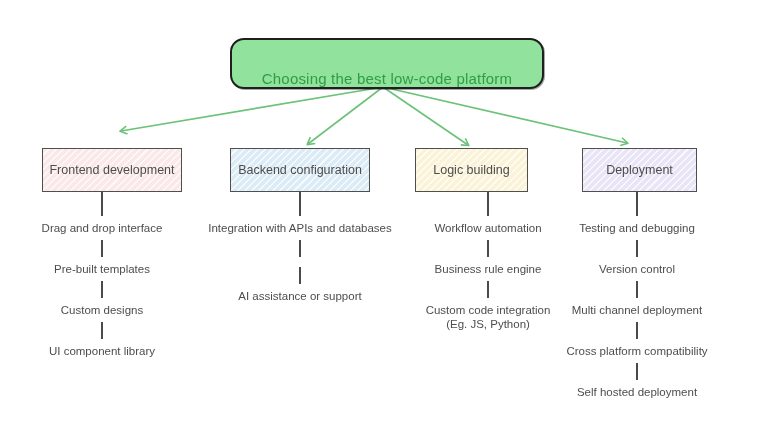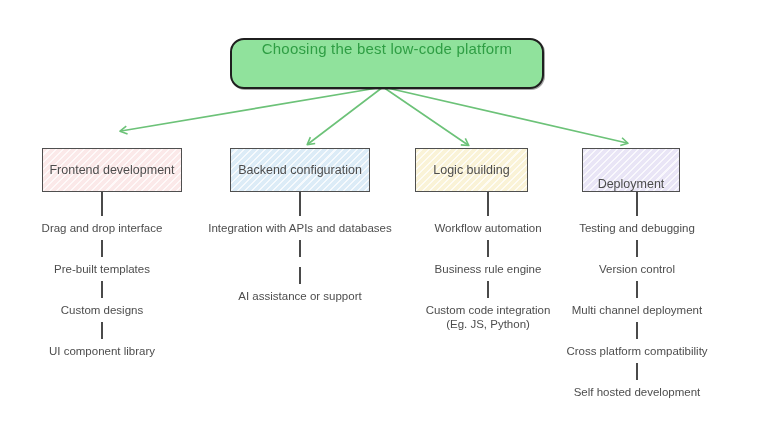--- a/index.html
+++ b/index.html
@@ -13,36 +13,36 @@
   body{background:var(--background);font-family:"Liberation Sans",sans-serif;}
   .canvas{position:relative;width:768px;height:432px;background:var(--background);overflow:hidden;}
 
   .arrows{position:absolute;left:0;top:0;width:768px;height:432px;pointer-events:none;}
   .arrow-line{stroke:var(--arrow);stroke-width:1.6;fill:none;stroke-linecap:round;}
   .ahead{stroke:var(--arrow);stroke-width:1.6;fill:none;stroke-linejoin:round;}
 
   .root-node{
     position:absolute;left:230px;top:38px;width:310px;height:47px;
     background:var(--root_fill);border:2px solid var(--root_border);border-radius:14px;
-    display:flex;align-items:flex-start;justify-content:center;
+    display:flex;align-items:flex-end;justify-content:center;
     box-shadow:1px 1px 0 rgba(0,0,0,.35);
   }
   .root-node span{color:var(--root_text);font-size:15px;letter-spacing:.2px;}
 
   .bbox{
     position:absolute;top:148px;height:44px;border:1.6px solid var(--branch_border);
     border-radius:0;display:flex;align-items:center;justify-content:center;
     box-sizing:border-box;
     background-image:repeating-linear-gradient(135deg,rgba(255,255,255,0) 0 3.5px,rgba(255,255,255,.75) 3.5px 5px);
   }
   .bbox span{color:var(--text);font-size:12.5px;white-space:nowrap;}
   .bbox-1{left:42px;width:140px;background-color:var(--branch1_fill);}
   .bbox-2{left:230px;width:140px;background-color:var(--branch2_fill);}
   .bbox-3{left:415px;width:113px;background-color:var(--branch3_fill);align-items:center;}
-  .bbox-4{left:582px;width:98px;background-color:var(--branch4_fill);align-items:flex-end;}
+  .bbox-4{left:582px;width:115px;background-color:var(--branch4_fill);}
 
   .col{position:absolute;top:192px;width:200px;display:flex;flex-direction:column;align-items:center;}
   .col-1{left:2px;}
   .col-2{left:200px;}
   .col-3{left:388px;}
   .col-4{left:537px;}
   .item{color:var(--text);font-size:11.5px;line-height:14px;text-align:center;white-space:pre-line;}
   .vline{width:1.4px;height:17px;background:var(--connector);margin:5px 0;}
   .vline.first{height:24px;margin:0 0 5px 0;}
 </style>
@@ -112,16 +112,16 @@
   <div class="col col-4">
     <div class="vline first"></div>
     <div class="item">Testing and debugging</div>
     <div class="vline"></div>
     <div class="item">Version control</div>
     <div class="vline"></div>
     <div class="item">Multi channel deployment</div>
     <div class="vline"></div>
     <div class="item">Cross platform compatibility</div>
     <div class="vline"></div>
-    <div class="item">Self hosted development</div>
+    <div class="item">Self hosted deployment</div>
   </div>
 
 </div>
 
 </body></html>

